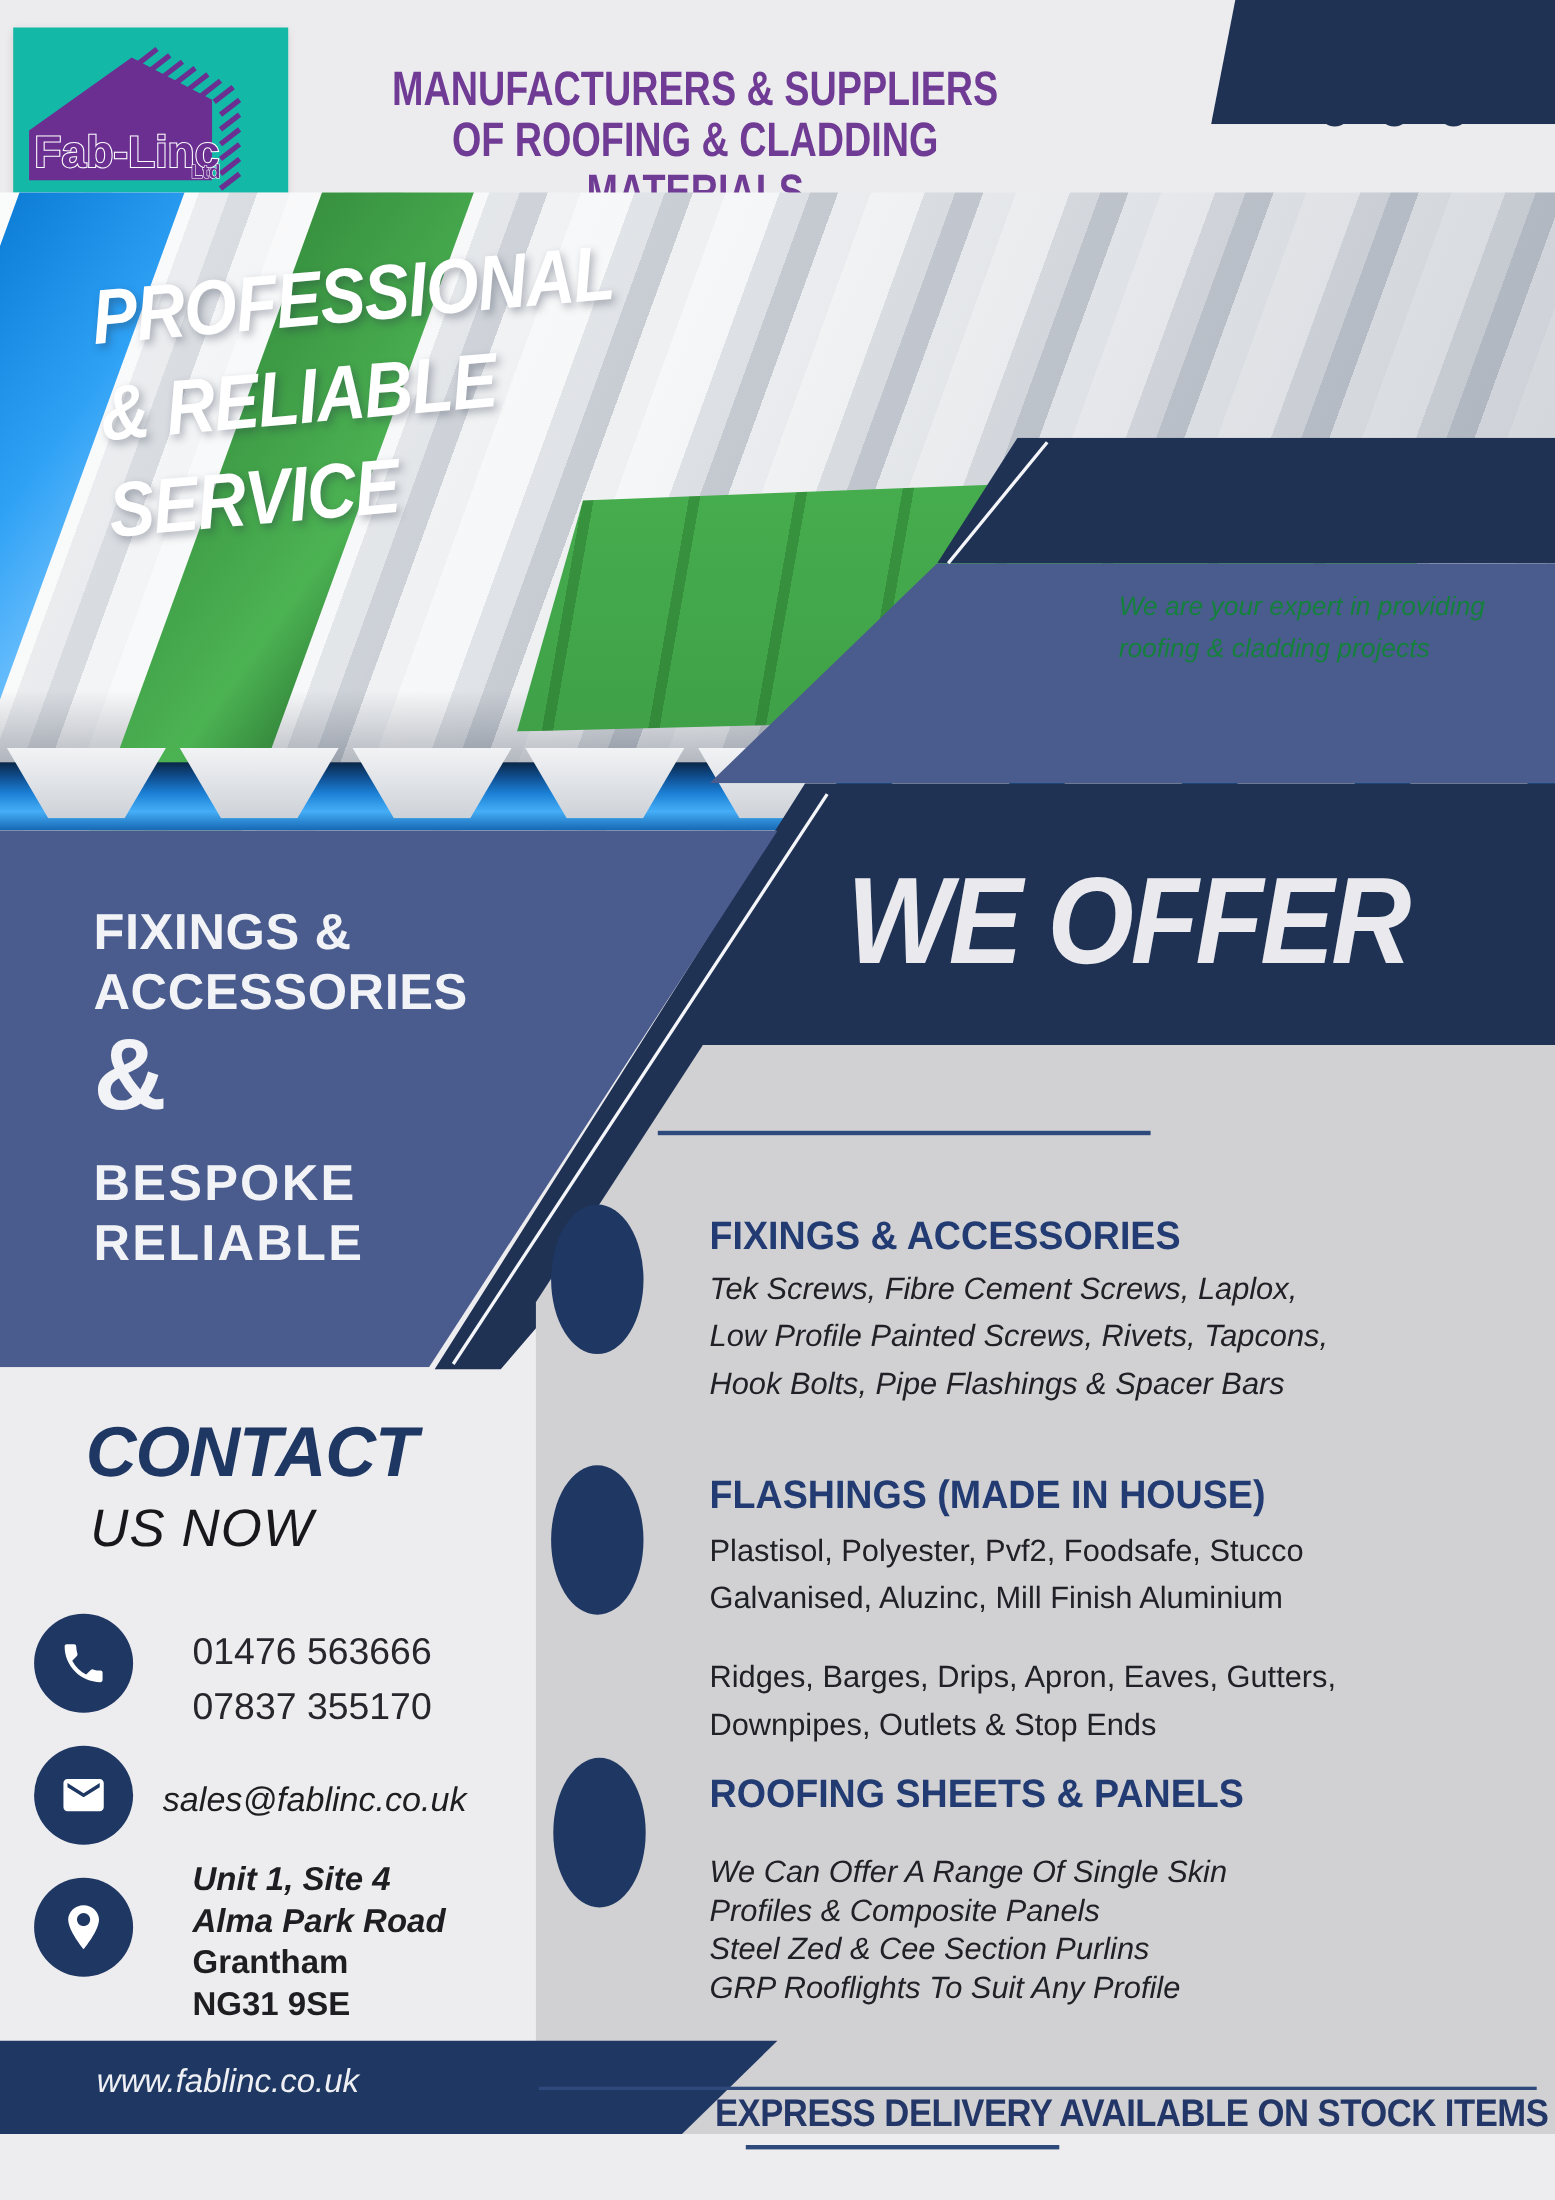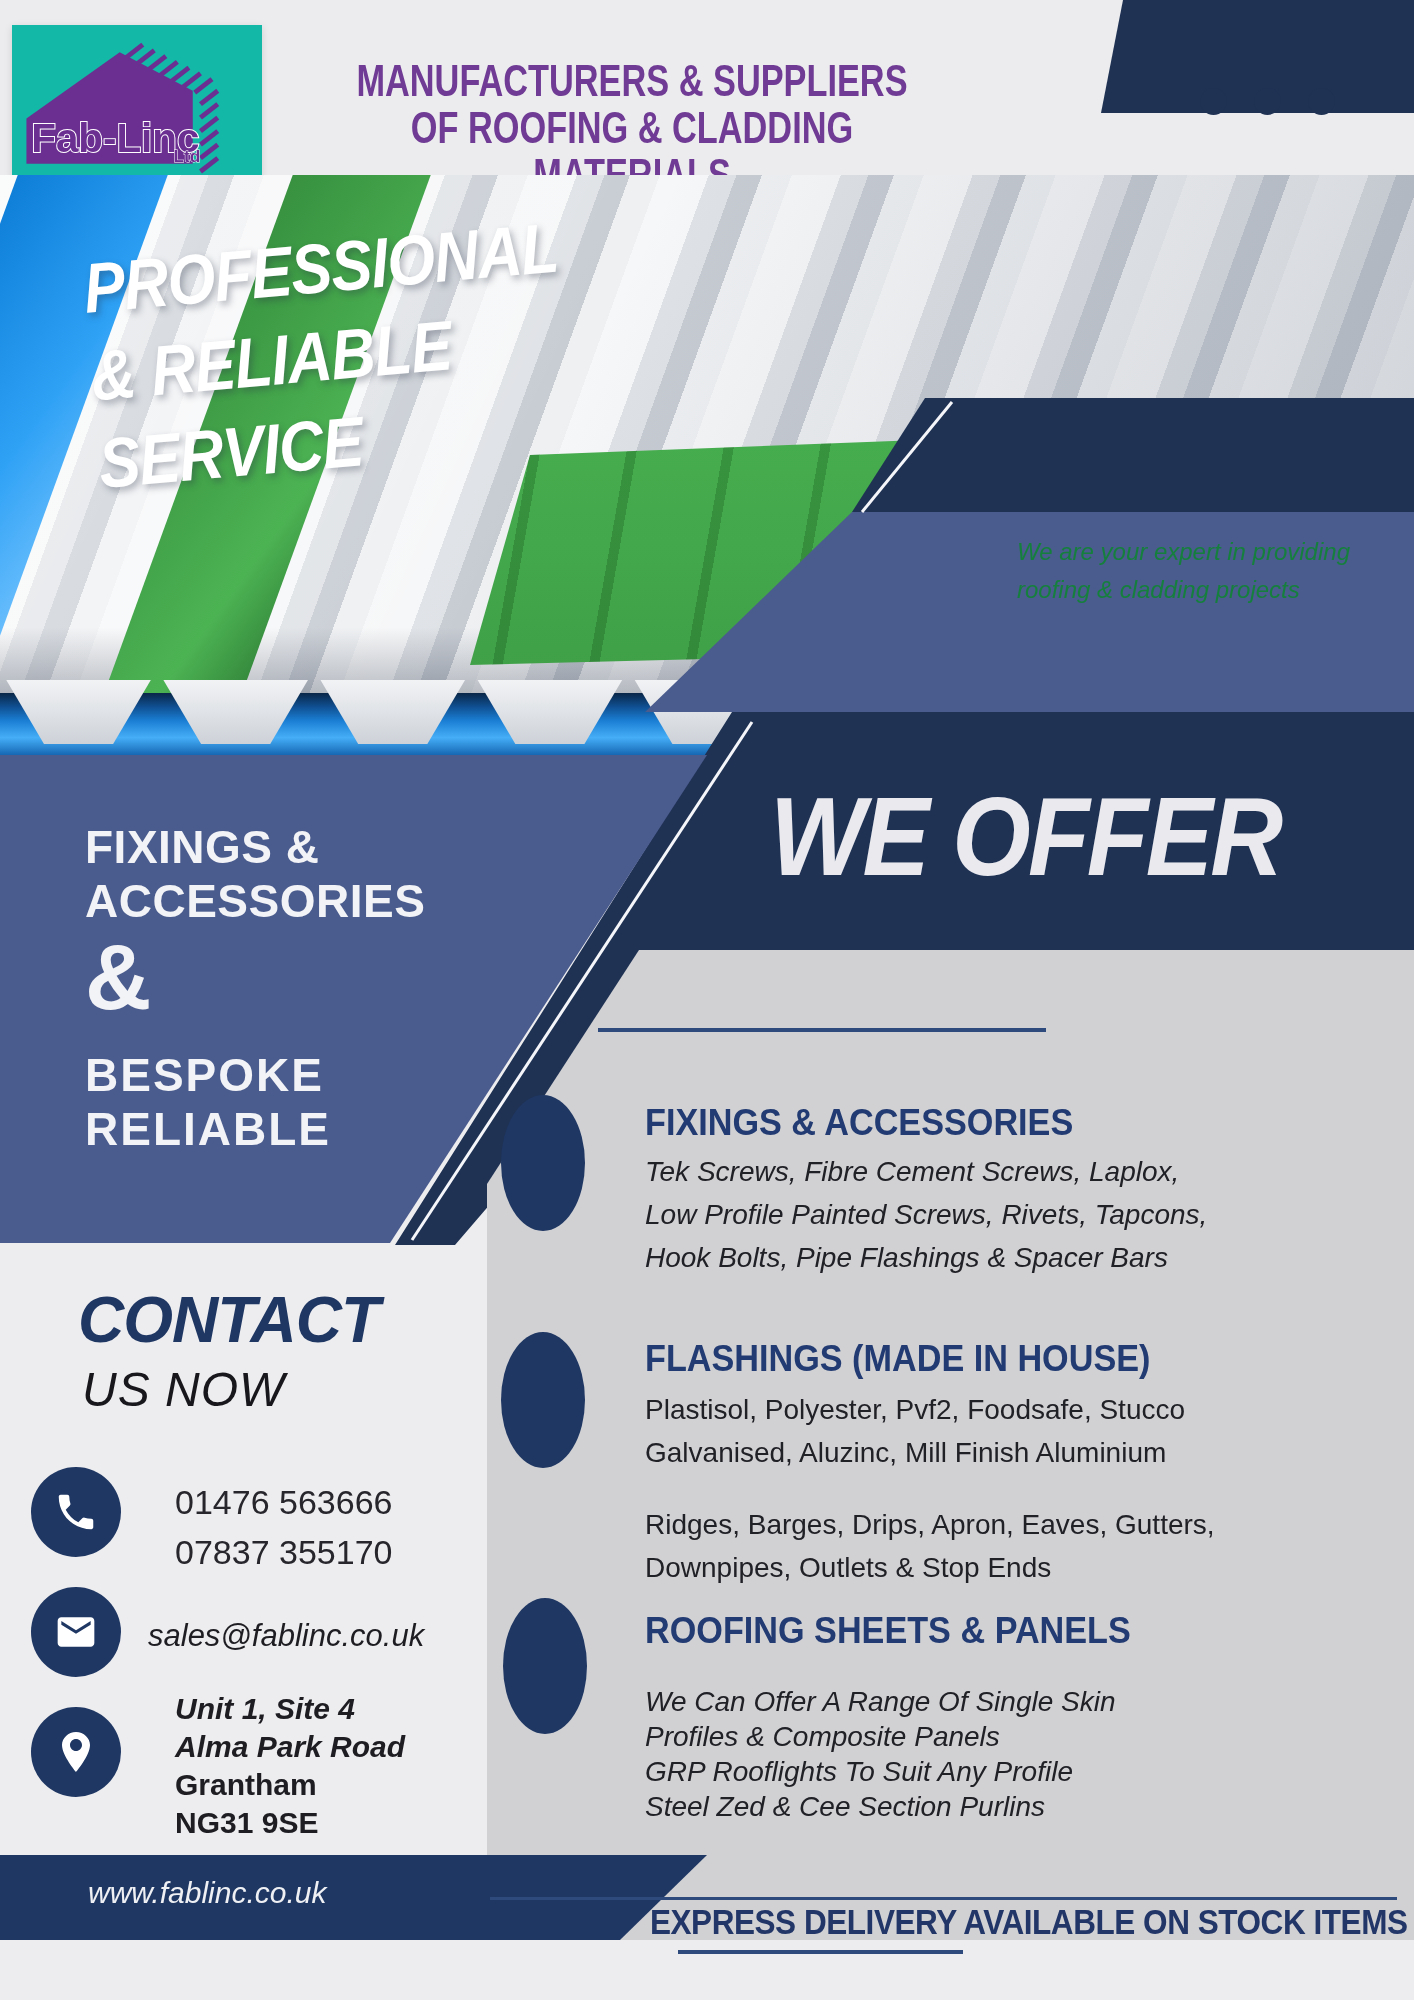--- a/index.html
+++ b/index.html
@@ -204,22 +204,22 @@
   <div class="abs item-body lh43" style="top:1503px;">
     <div>Ridges, Barges, Drips, Apron, Eaves, Gutters,</div>
     <div>Downpipes, Outlets &amp; Stop Ends</div>
   </div>
 
   <div class="abs bullet" style="left:503px;top:1598px;"></div>
   <div class="abs item-head" style="top:1610px;">ROOFING SHEETS &amp; PANELS</div>
   <div class="abs item-body it lh35" style="top:1672px;">
     <div>We Can Offer A Range Of Single Skin</div>
     <div>Profiles &amp; Composite Panels</div>
+    <div>Steel Zed &amp; Cee Section Purlins</div>
     <div>GRP Rooflights To Suit Any Profile</div>
-    <div>Steel Zed &amp; Cee Section Purlins</div>
   </div>
 
   <div class="abs" id="contact-title">CONTACT</div>
   <div class="abs" id="contact-sub">US NOW</div>
 
   <div class="abs contact-circle" style="left:31px;top:1467px;">
     <svg width="46" height="46" viewBox="0 0 24 24" fill="#ffffff">
       <path d="M6.62 10.79c1.44 2.83 3.76 5.14 6.59 6.59l2.2-2.2c.27-.27.67-.36 1.02-.24 1.12.37 2.33.57 3.57.57.55 0 1 .45 1 1V20c0 .55-.45 1-1 1-9.39 0-17-7.61-17-17 0-.55.45-1 1-1h3.5c.55 0 1 .45 1 1 0 1.25.2 2.45.57 3.57.11.35.03.74-.25 1.02l-2.2 2.2z"></path>
     </svg>
   </div>

